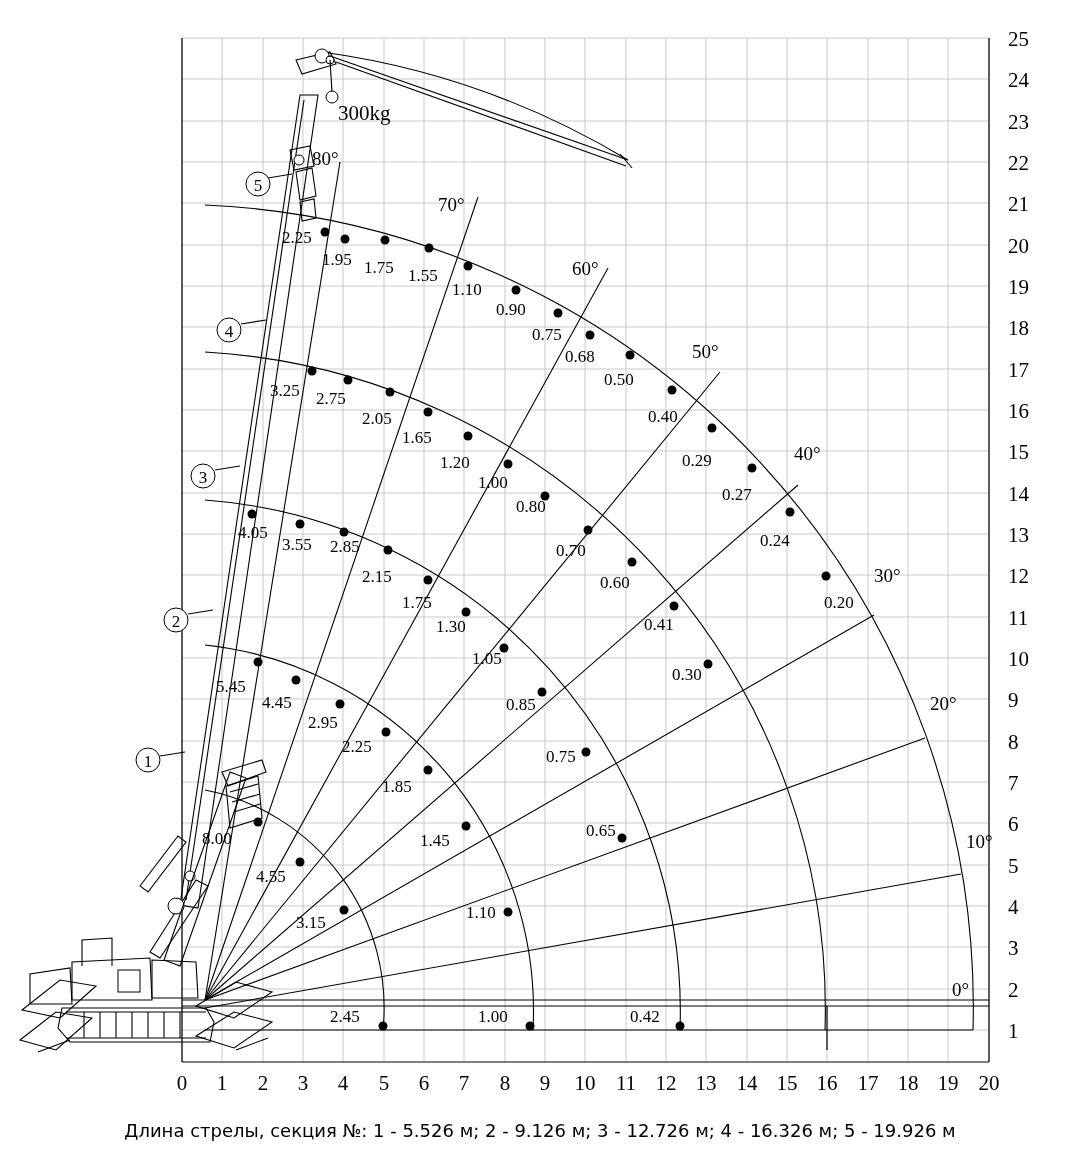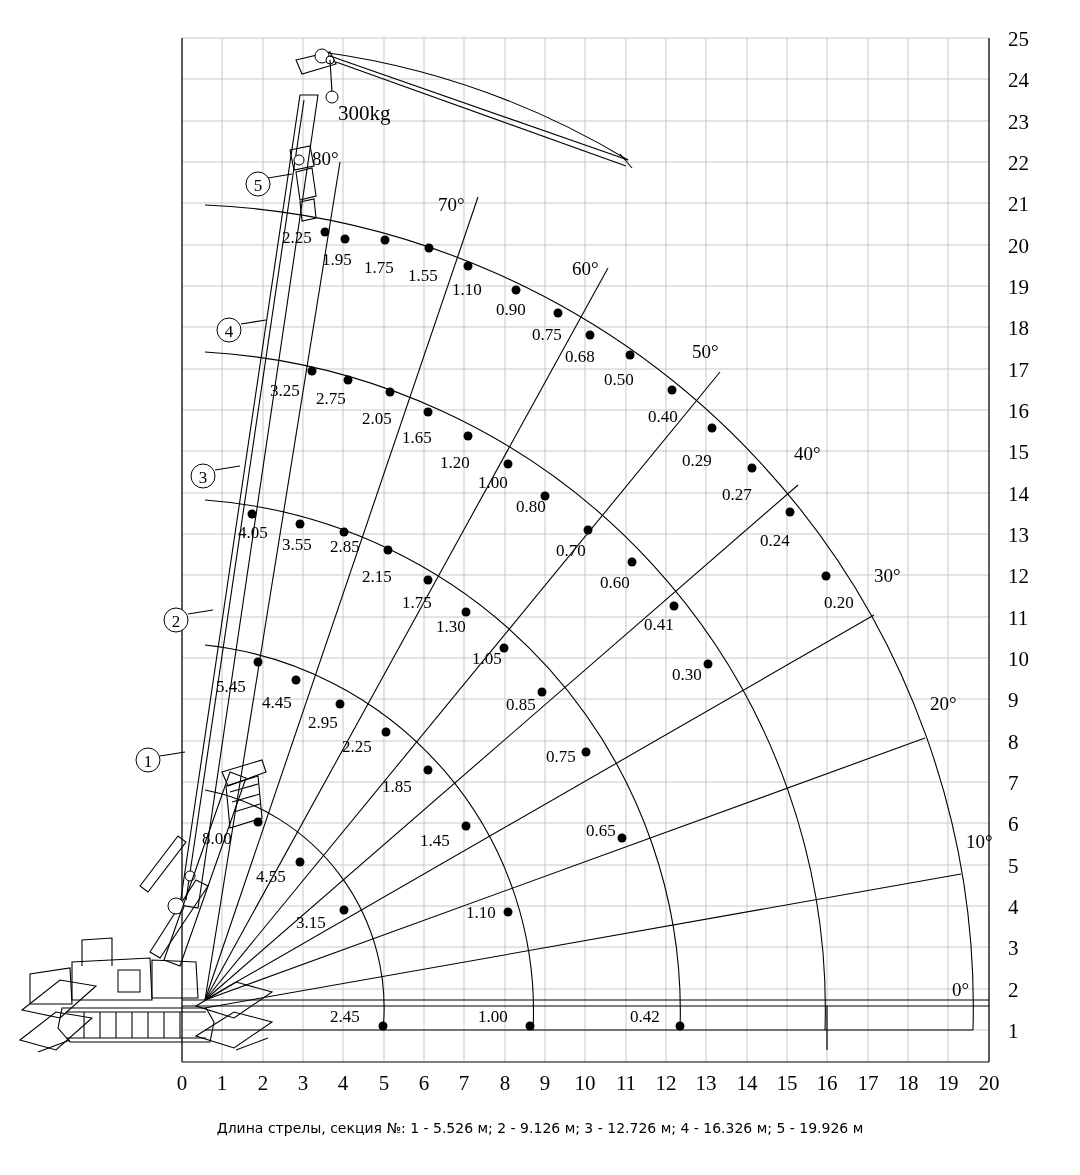--- a/index.html
+++ b/index.html
@@ -4,21 +4,21 @@
 <style>
   html,body{margin:0;padding:0;background:#ffffff;}
   body{width:1080px;height:1175px;font-family:"Liberation Serif",serif;color:#000;}
   #stage{position:relative;width:1080px;height:1175px;overflow:hidden;}
   svg{position:absolute;left:0;top:0;}
   .tick{font-family:"Liberation Serif",serif;font-size:21px;fill:#000;}
   .lbl{font-family:"Liberation Serif",serif;font-size:17px;fill:#000;}
   .ang{font-family:"Liberation Serif",serif;font-size:19px;fill:#000;}
   .secnum{font-family:"Liberation Serif",serif;font-size:17px;fill:#000;}
   .cap{position:absolute;left:0;top:1120px;width:1080px;text-align:center;
-       font-family:"DejaVu Sans",sans-serif;font-size:14px;color:#000;letter-spacing:0px;}
+       font-family:"DejaVu Sans",sans-serif;font-size:18px;color:#000;letter-spacing:0px;}
   .grid{stroke:#c9c9c9;stroke-width:1;fill:none;}
   .axisline{stroke:#000;stroke-width:1.2;fill:none;}
   .arc{stroke:#000;stroke-width:1.1;fill:none;}
   .ray{stroke:#000;stroke-width:1.1;fill:none;}
   .pt{fill:#000;}
   .machine{stroke:#000;stroke-width:1.1;fill:none;}
   .machinefill{stroke:#000;stroke-width:1;fill:#fff;}
 </style>
 </head>
 <body>

